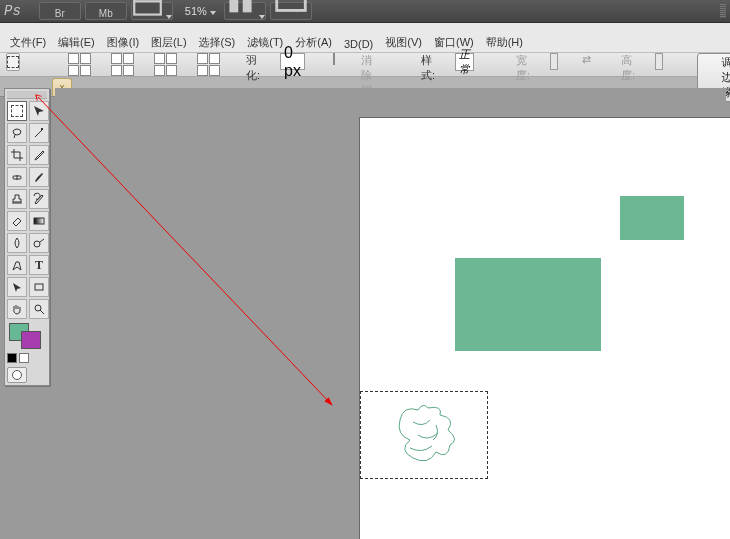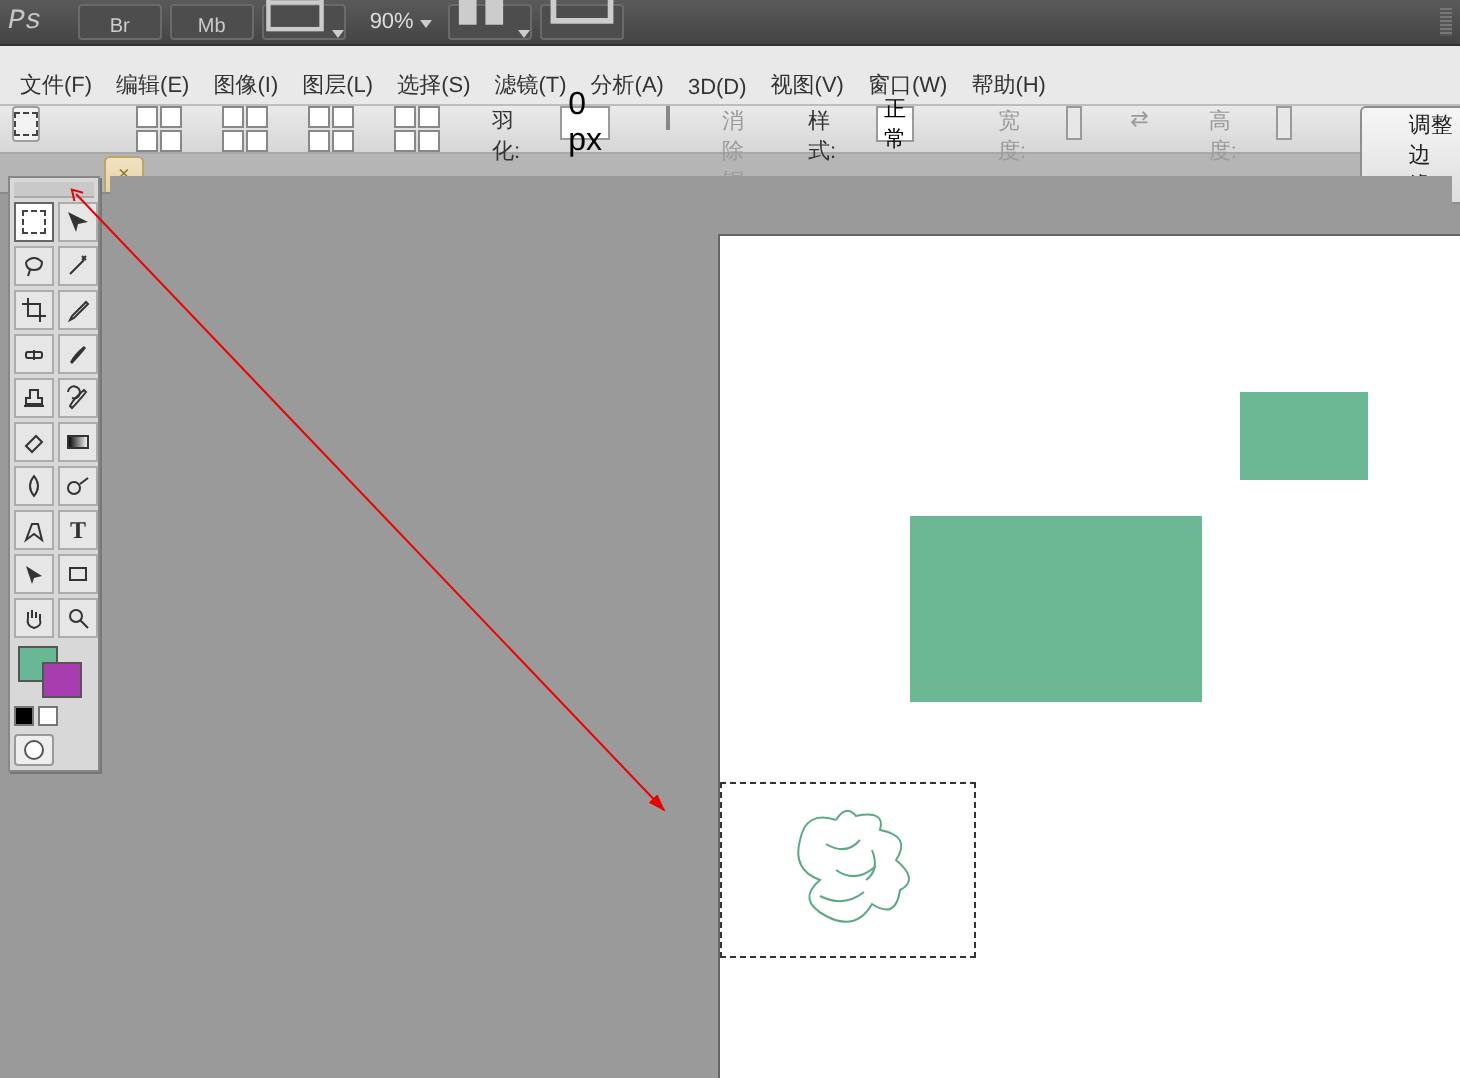--- a/index.html
+++ b/index.html
@@ -99,21 +99,21 @@
 .options-bar .field{
   width:42px;height:17px;border:1px solid #9a9a9a;background:#fff;
   font-size:16px;padding:0 3px;display:flex;align-items:center;
 }
 .options-bar .chk{
   width:12px;height:12px;border:1px solid #888;background:#fff;margin-left:8px;
 }
 .options-bar .disabled{color:#9a9a9a;}
 .options-bar .select{
   width:60px;height:18px;border:1px solid #9a9a9a;background:#fff;
-  display:flex;align-items:center;justify-content:space-between;padding:0 3px;
+  display:flex;align-items:center;justify-content:space-between;padding:0 3px;font-style:italic;
 }
 .options-bar .btn{
   border:1px solid #8e8e8e;background:linear-gradient(#f6f6f6,#dedede);
   border-radius:3px;padding:1px 23px;color:#222;
 }
 
 
 .doc-tab-strip{
   height:20px;
   background:#b5b5b5;
@@ -226,21 +226,21 @@
   <div class="tb-btn">
       <span>Mb</span>
     </div>
   <div class="tb-btn">
       <svg viewBox="0 0 14 14">
         <rect x="1" y="2" width="12" height="10" fill="none" stroke="#ccc"></rect>
         <line x1="1" y1="6" x2="13" y2="6" stroke="#ccc"></line>
       </svg>
       <span class="arrow-down"></span>
     </div>
-  <span class="zoom"><span>90%</span><span class="arrow-down"></span></span>
+  <span class="zoom"><span>51%</span><span class="arrow-down"></span></span>
   <div class="tb-btn">
       <svg viewBox="0 0 14 14">
         <rect x="2" y="3" width="4" height="8" fill="#ccc"></rect>
         <rect x="8" y="3" width="4" height="8" fill="#ccc"></rect>
       </svg>
       <span class="arrow-down"></span>
     </div>
   <div class="tb-btn">
       <svg viewBox="0 0 14 14">
         <rect x="2" y="3" width="10" height="8" fill="none" stroke="#ccc"></rect>
@@ -290,21 +290,21 @@
   <div class="quad">
       <span></span>
       <span></span>
       <span></span>
       <span></span>
     </div>
   <label>羽化:</label>
   <div class="field">0 px</div>
   <div class="chk"></div>
   <label class="disabled">消除锯齿</label>
-  <label style="margin-left:12px">样式:</label>
+  <label style="margin-left:29px">样式:</label>
   <div class="select">
       <span>正常</span>
       <span class="arrow-down" style="border-top-color:#555"></span>
     </div>
   <label class="disabled" style="margin-left:22px">宽度:</label>
   <div class="field disabled" style="background:#e7e7e7"></div>
   <span class="disabled" style="margin:0 4px">⇄</span>
   <label class="disabled">高度:</label>
   <div class="field disabled" style="background:#e7e7e7"></div>
   <div class="btn" style="margin-left:14px">调整边缘…</div>

